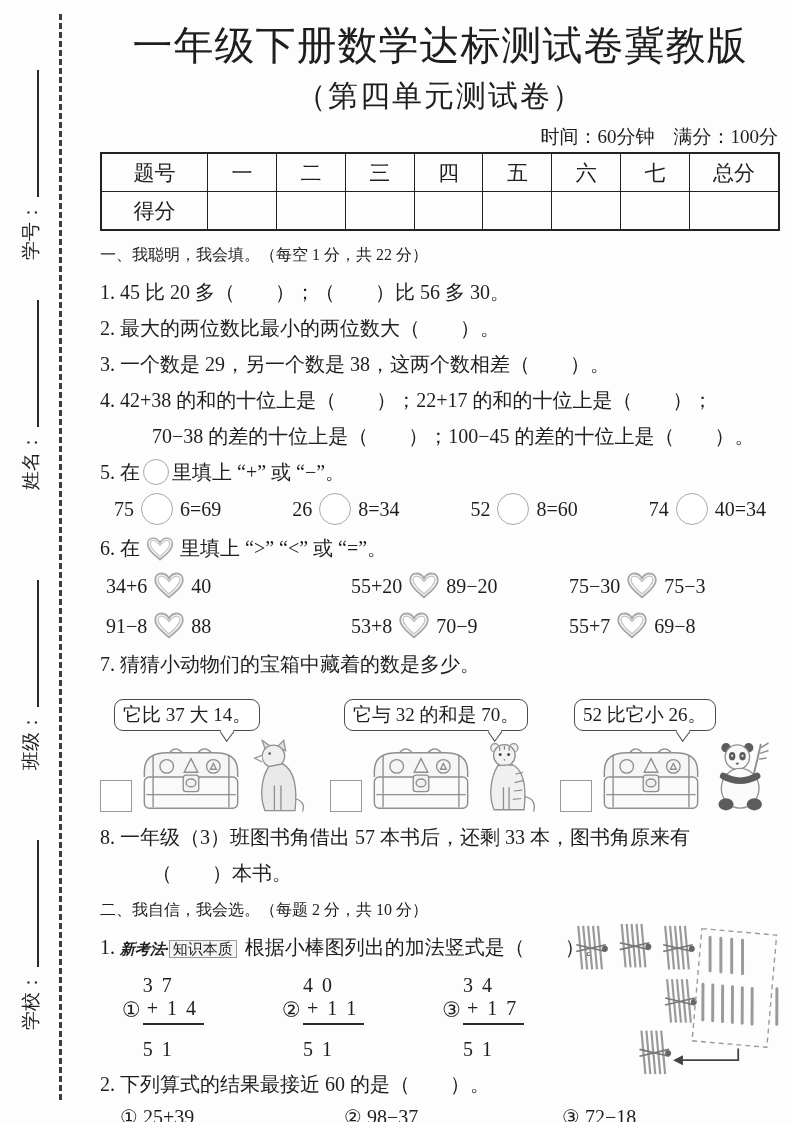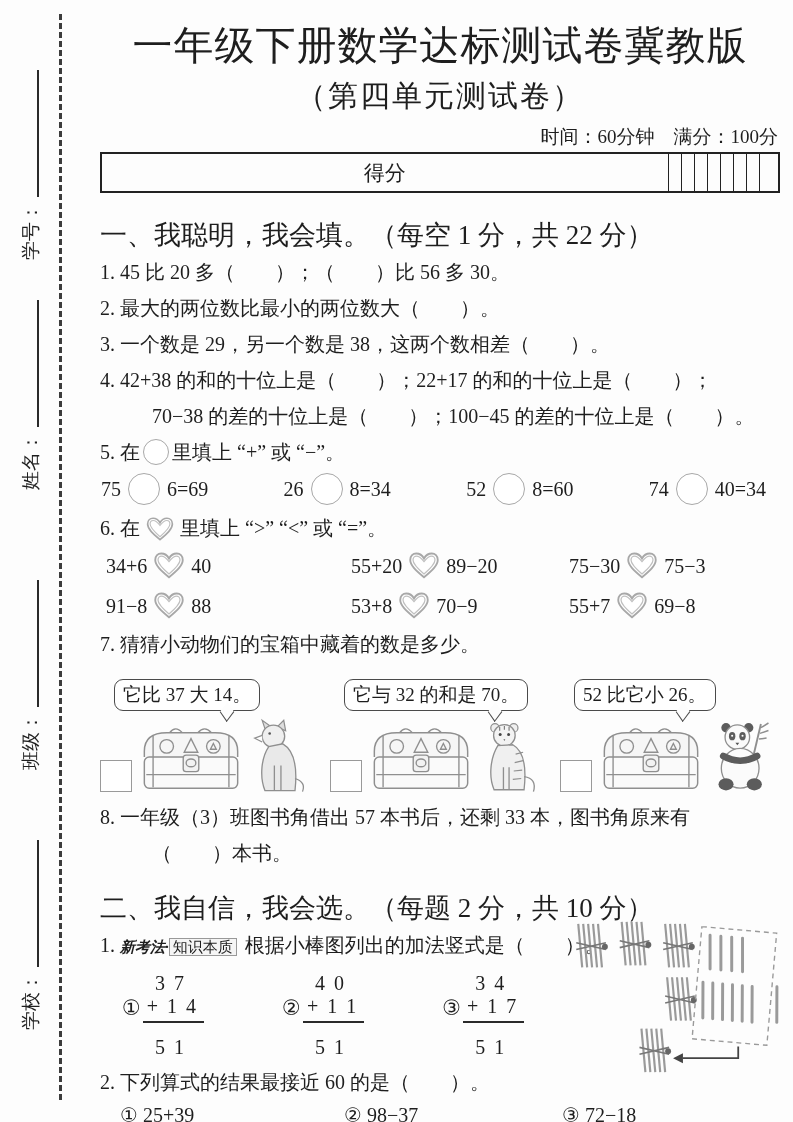--- a/index.html
+++ b/index.html
@@ -24,30 +24,30 @@
 
   
   .content{position:absolute;left:100px;top:0;width:680px;}
   .title{margin-top:22px;text-align:center;font-size:40px;line-height:48px;letter-spacing:1px;white-space:nowrap;}
   .subtitle{margin-top:8px;text-align:center;font-size:30px;line-height:36px;letter-spacing:2px;}
   .meta{margin-top:12px;text-align:right;font-size:19px;line-height:22px;padding-right:2px;}
 
   table.score-table{width:100%;border-collapse:collapse;margin-top:4px;border:2.5px solid #222;}
   table.score-table td{border:1.5px solid #222;height:37px;text-align:center;font-size:21px;padding:0;}
 
-  .sec-heading{margin-top:28px;font-size:27px;line-height:28px;font-family:Liberation Serif, serif;}
+  .sec-heading{margin-top:10px;font-size:16px;line-height:28px;font-family:Liberation Serif, serif;}
   .qline{margin-top:10px;font-size:20px;line-height:26px;white-space:nowrap;}
   .indent{margin-left:52px;}
 
   
   .circle-sm{display:inline-block;width:24px;height:24px;border:1.5px solid #a8a8a8;border-radius:50%;vertical-align:-6px;margin:0 3px;background:#fff;}
   .circle-blank{display:inline-block;width:30px;height:30px;border:1.5px solid #a8a8a8;border-radius:50%;vertical-align:-9px;margin:0 7px;background:#fff;}
   svg.heart{vertical-align:-8px;margin:0 5px;}
 
-  .q5-row{margin-top:8px;margin-left:1px;display:flex;justify-content:space-between;padding-right:14px;font-size:20px;align-items:center;}
+  .q5-row{margin-top:8px;margin-left:14px;display:flex;justify-content:space-between;padding-right:14px;font-size:20px;align-items:center;}
   .q6-grid{margin-top:8px;margin-left:6px;display:grid;grid-template-columns:245px 218px 1fr;row-gap:10px;font-size:20px;align-items:center;}
 
   
   .q7-groups{margin-top:22px;display:flex;gap:10px;}
   .q7-group{width:220px;}
   .bubble{
     display:inline-block;position:relative;margin-left:14px;
     border:1.5px solid #4a4a4a;border-radius:9px;background:#fff;
     font-size:19px;line-height:22px;padding:4px 8px;white-space:nowrap;
   }
@@ -60,21 +60,21 @@
   .ansbox{width:30px;height:30px;border:1.5px solid #9a9a9a;background:#fff;margin-bottom:2px;flex:0 0 auto;}
 
   
   .s2{position:relative;}
   .badge-pre{font-weight:bold;font-style:italic;font-size:15px;}
   .badge-box{font-size:15px;border:1px solid #999;background:#f5f5f5;padding:0 3px;margin-right:3px;}
   .sticks{position:absolute;left:468px;top:24px;}
   .vadd-row{margin-top:12px;margin-left:22px;display:flex;gap:78px;}
   .vadd{display:flex;align-items:flex-start;}
   .vnum{font-family:"DejaVu Sans",sans-serif;font-size:21px;line-height:24px;margin-top:24px;margin-right:2px;}
-  .vbody{display:inline-flex;flex-direction:column;align-items:center;font-size:20px;}
+  .vbody{display:inline-flex;flex-direction:column;align-items:flex-start;font-size:20px;}
   .vtop{line-height:23px;padding:0 6px 0 0;letter-spacing:2px;}
   .vsecond{line-height:23px;border-bottom:2px solid #2a2a2a;padding:0 6px 3px 4px;letter-spacing:2px;}
   .vres{line-height:23px;padding:13px 6px 0 0;letter-spacing:2px;}
   .opt-row{margin-top:8px;margin-left:20px;display:grid;grid-template-columns:224px 218px 1fr;font-size:20px;}
   .opt-row span{font-family:"Liberation Serif","DejaVu Sans",serif;}
 
   .footer{position:absolute;top:1128px;left:0;width:793px;text-align:center;font-size:17px;padding-left:76px;box-sizing:border-box;}
 
   .artline{stroke:#8f8f8f;fill:none;stroke-width:1.4;}
 </style>
@@ -104,20 +104,31 @@
   </div>
 
   <div class="content">
 
     <div class="title">一年级下册数学达标测试卷冀教版</div>
     <div class="subtitle">（第四单元测试卷）</div>
     <div class="meta">时间：60分钟　满分：100分</div>
 
     <table class="score-table">
       <tbody>
+          <tr>
+        <td style="width:15.5%">题号</td>
+        <td style="width:10%">一</td>
+        <td style="width:10%">二</td>
+        <td style="width:10%">三</td>
+        <td style="width:10%">四</td>
+        <td style="width:10%">五</td>
+        <td style="width:10%">六</td>
+        <td style="width:10%">七</td>
+        <td style="width:13%">总分</td>
+      </tr>
       <tr>
         <td>得分</td>
         <td></td>
         <td></td>
         <td></td>
         <td></td>
         <td></td>
         <td></td>
         <td></td>
         <td></td>

